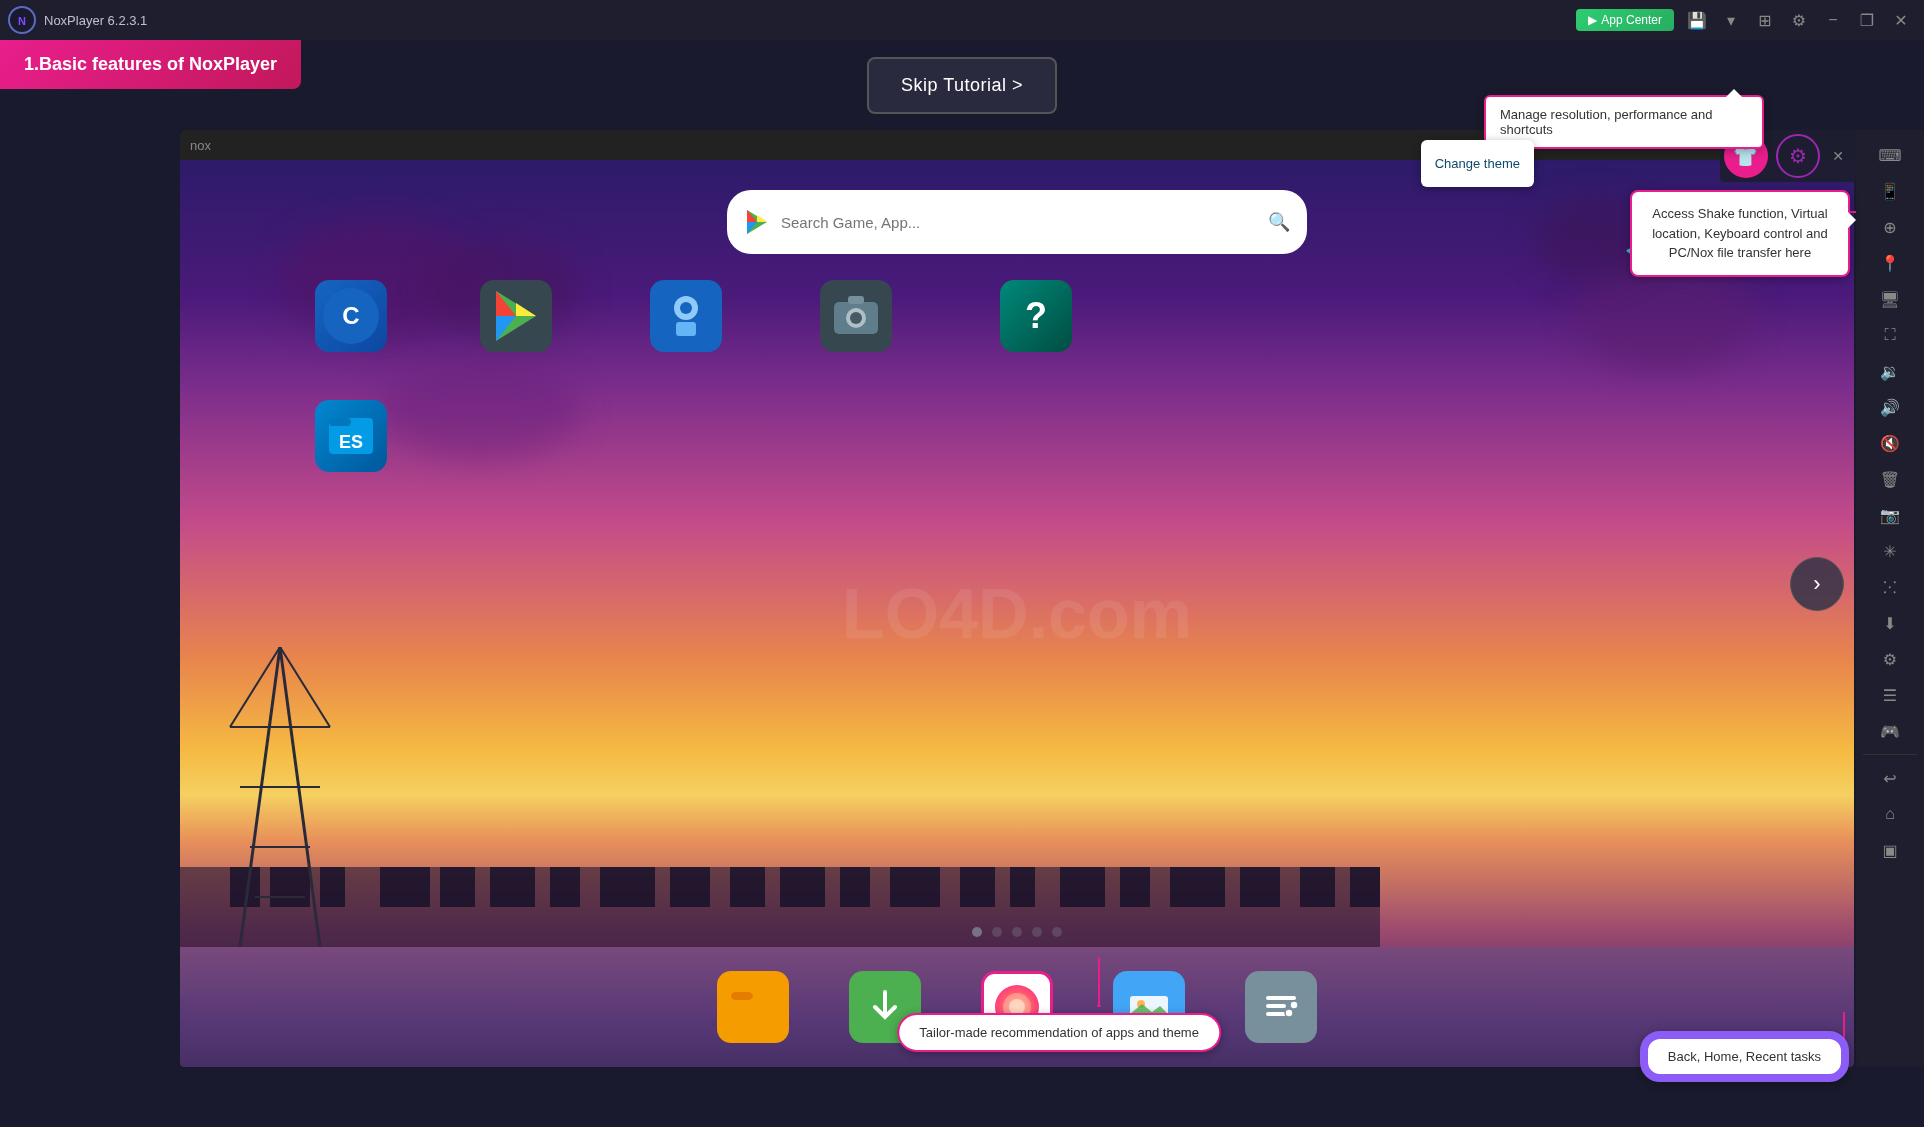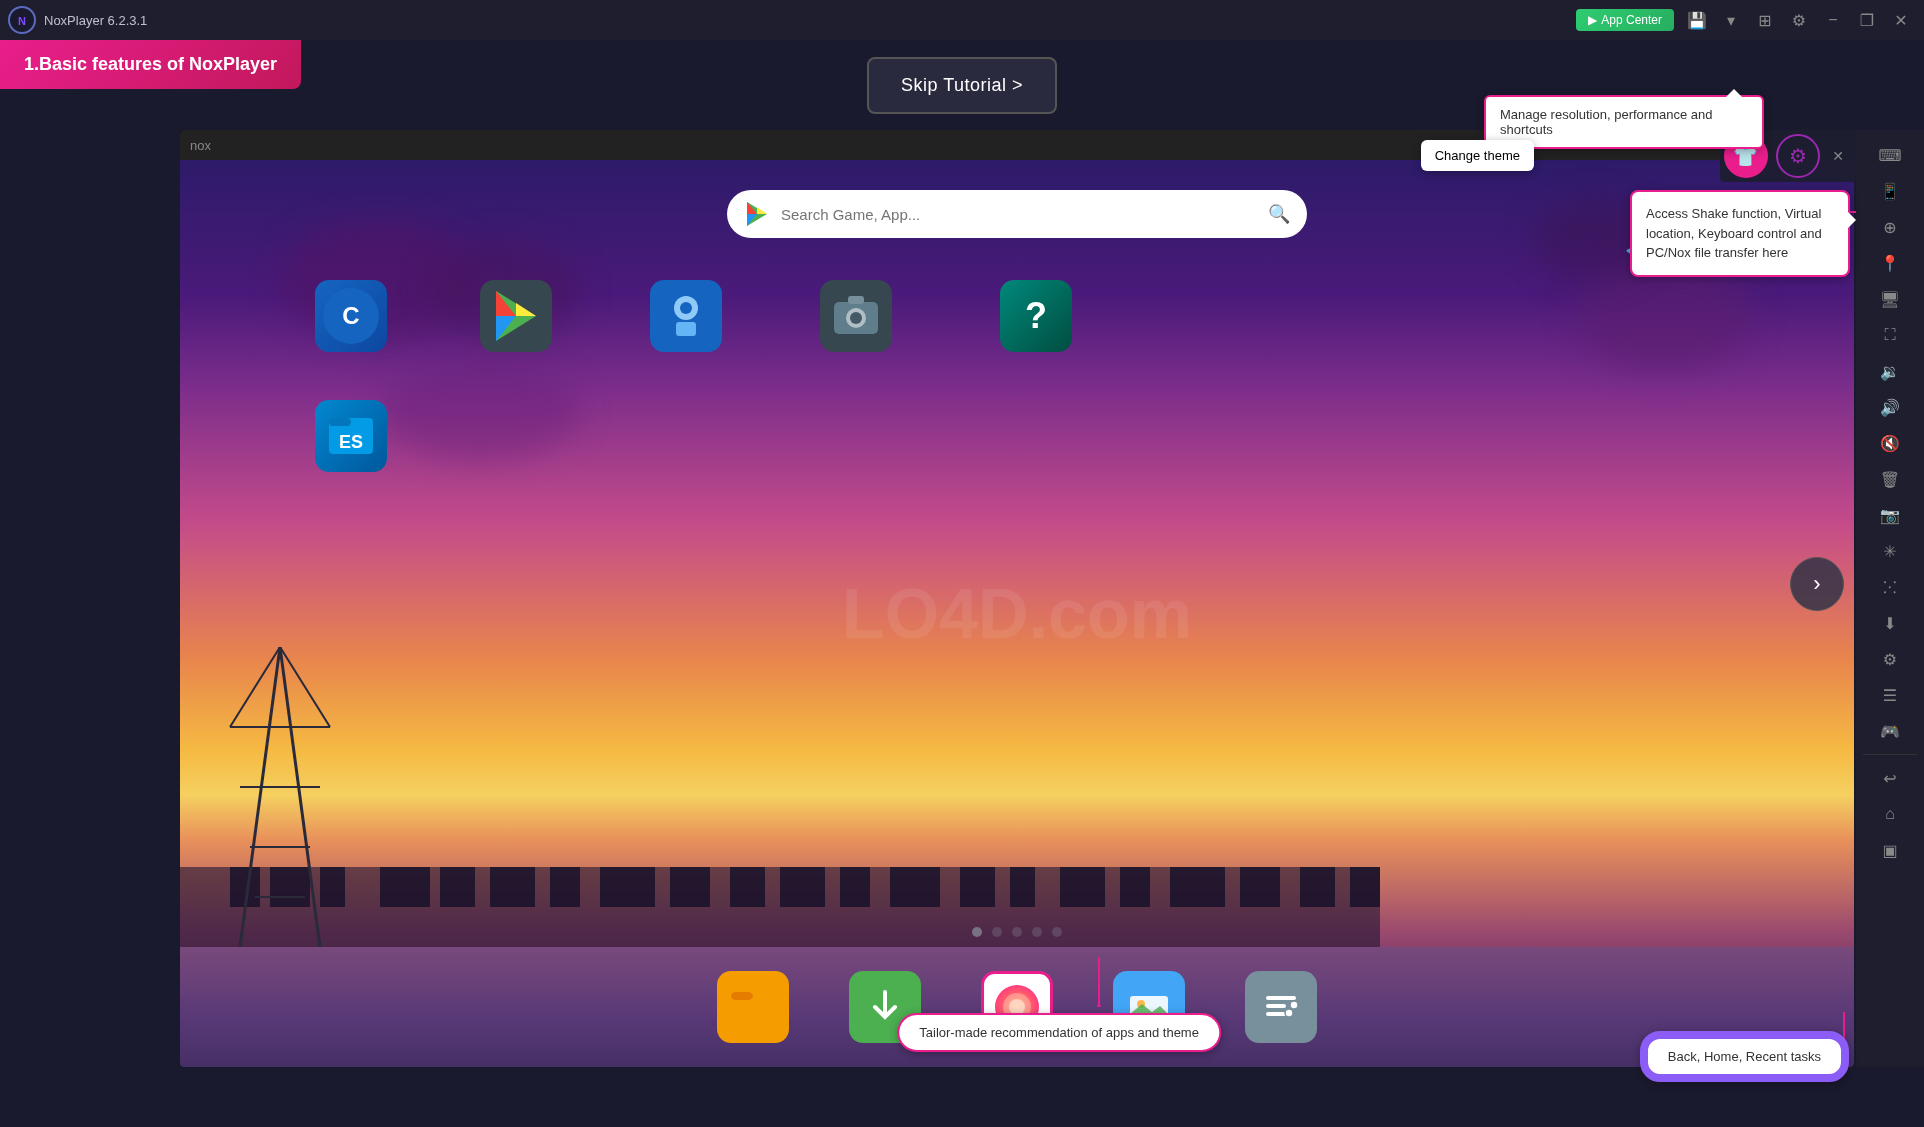--- a/index.html
+++ b/index.html
@@ -132,23 +132,23 @@
       border-top: none;
     }
 
     
     #change-theme-tooltip {
       position: absolute;
       top: 100px;
       right: 390px;
       background: white;
       border-radius: 6px;
-      padding: 8px 14px;
+      padding: 16px 14px;
       font-size: 13px;
-      color: #000000;
+      color: #0c4a6e;
       z-index: 200;
       box-shadow: 0 2px 10px rgba(0,0,0,0.3);
     }
 
     
     #emulator-window {
       position: absolute;
       top: 90px;
       left: 180px;
       right: 70px;
@@ -204,21 +204,21 @@
       filter: blur(15px);
     }
 
     
     #search-bar {
       position: absolute;
       top: 30px;
       left: 50%;
       transform: translateX(-50%);
       width: 580px;
-      height: 48px;
+      height: 64px;
       background: white;
       border-radius: 24px;
       display: flex;
       align-items: center;
       padding: 0 16px;
       gap: 10px;
     }
     #search-input-display {
       flex: 1;
       color: #999;
@@ -382,20 +382,21 @@
       top: 150px;
       background: white;
       border-radius: 8px;
       padding: 12px 14px;
       font-size: 13px;
       color: #333;
       max-width: 220px;
       z-index: 200;
       line-height: 1.5;
       box-shadow: 0 2px 10px rgba(0,0,0,0.3);
+      text-align: center;
     }
     #tooltip-right::after {
       content: '';
       position: absolute;
       right: -8px;
       top: 20px;
       border: 8px solid transparent;
       border-left-color: white;
       border-right: none;
     }

